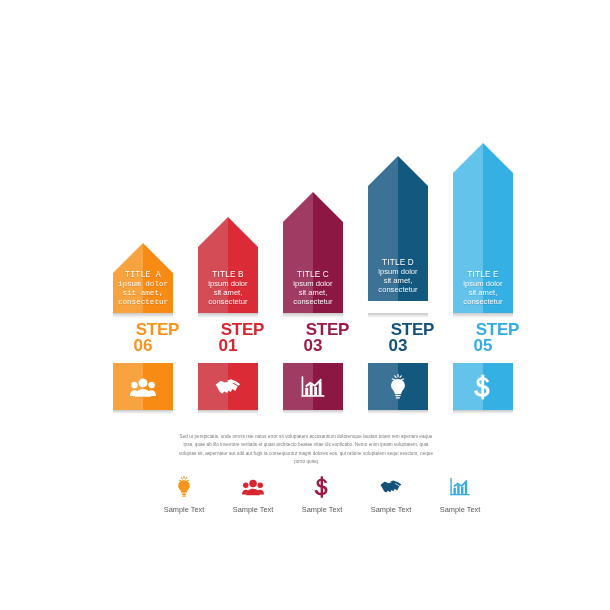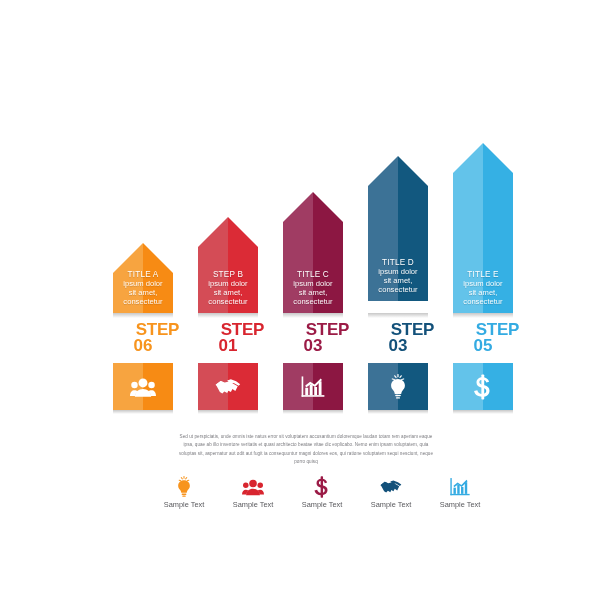--- a/index.html
+++ b/index.html
@@ -55,29 +55,29 @@
   .body-copy {
     position: absolute; left: 178px; top: 433px; width: 256px;
     text-align: center; font-size: 4.6px; line-height: 1.85;
     color: #7c7c80; letter-spacing: .05px;
   }
 
   
   .sample { position: absolute; width: 62px; text-align: center; }
   .sample .s-icon { height: 30px; display: flex; align-items: flex-end; justify-content: center; }
   .sample .s-icon svg { width: 22px; height: 26px; display: block; }
-  .sample .s-text { font-size: 7.4px; color: #58585c; text-align: center; }
+  .sample .s-text { margin-top: 5px; font-size: 7.4px; color: #58585c; text-align: center; }
 </style>
 </head>
 <body>
 
 <div id="stage">
   <div id="columns-layer">
       <div class="col" style="left: 113px; top: 0px;">
-        <div class="arrow-wrap" style="top: 243px; height: 70px;">
+        <div class="arrow-wrap" style="top: 243px; height: 70px; font-family: Liberation Mono, monospace;">
           <div class="arrow">
             <div class="half-l" style="background: linear-gradient(to right, rgb(247, 164, 64), rgb(247, 164, 64));"></div>
             <div class="half-r" style="background: rgb(247, 139, 20);"></div>
           </div>
           <div class="arrow-text">
             <div class="arrow-title">TITLE A</div>
             <div class="arrow-sub">
               <div>ipsum dolor</div>
               <div>sit amet,</div>
               <div>consectetur</div>
@@ -105,21 +105,21 @@
         </div>
         <div class="col-shadow" style="top: 410px; height: 4px;"></div>
       </div>
       <div class="col" style="left: 198px; top: 0px;">
         <div class="arrow-wrap" style="top: 217px; height: 96px;">
           <div class="arrow">
             <div class="half-l" style="background: linear-gradient(to right, rgb(212, 76, 86), rgb(212, 76, 86));"></div>
             <div class="half-r" style="background: rgb(219, 43, 54);"></div>
           </div>
           <div class="arrow-text">
-            <div class="arrow-title">STEP B</div>
+            <div class="arrow-title">TITLE B</div>
             <div class="arrow-sub">
               <div>ipsum dolor</div>
               <div>sit amet,</div>
               <div>consectetur</div>
             </div>
           </div>
         </div>
         <div class="col-shadow" style="top: 313px;"></div>
         <div class="step-label" style="top: 322px; color: rgb(216, 37, 47);">
           <span class="step-word">STEP</span>

